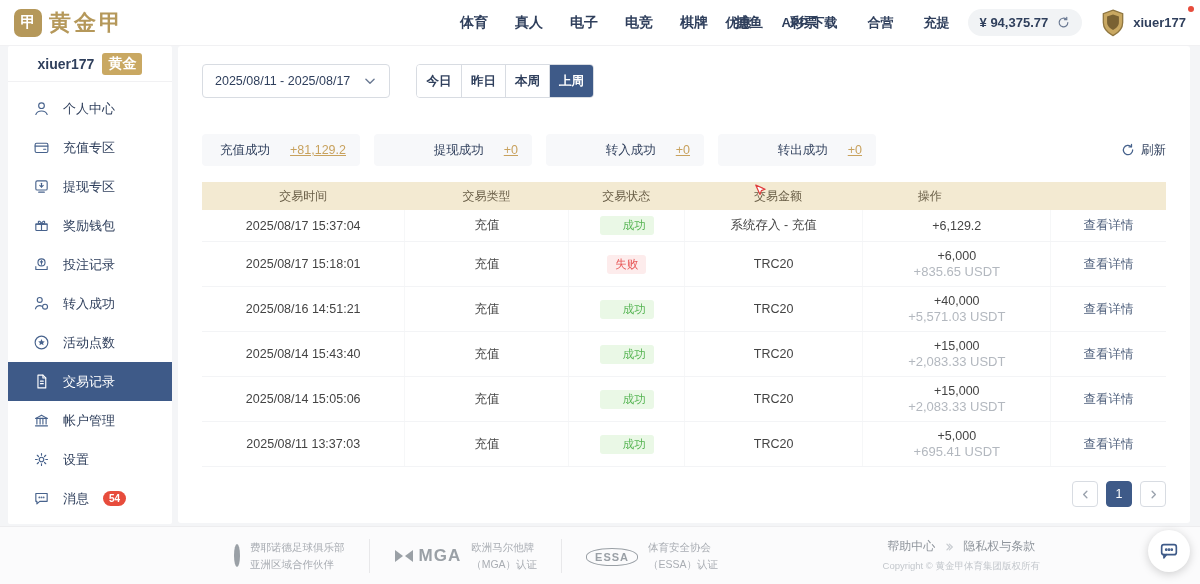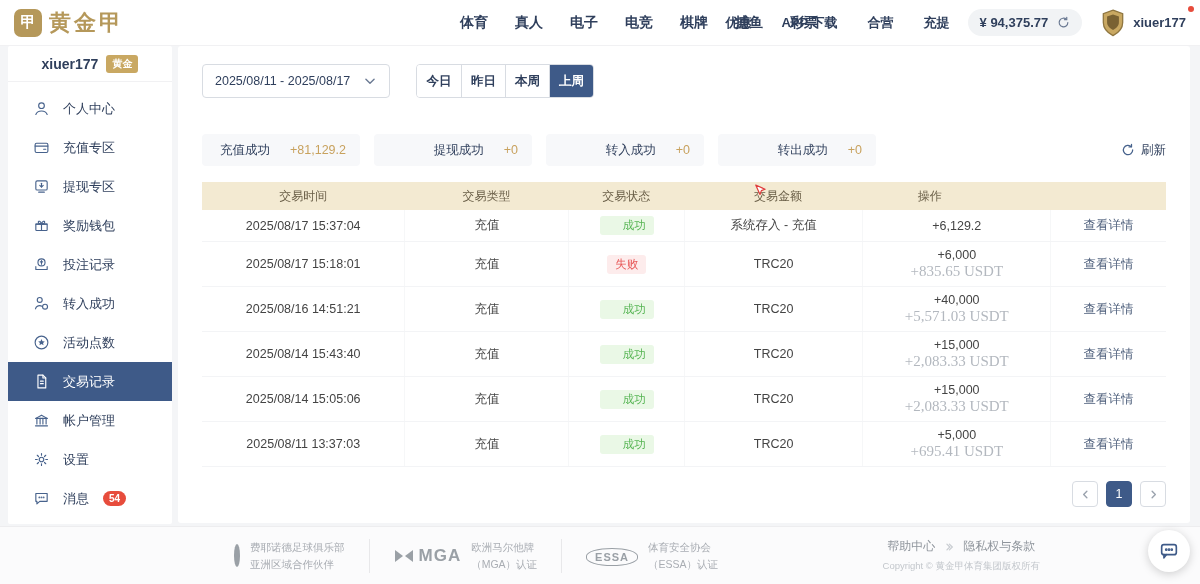--- a/index.html
+++ b/index.html
@@ -17,21 +17,21 @@
   .header-right .hlink { cursor:pointer; }
   .balance-pill { background:#f1f3f5; border-radius:16px; padding:6px 12px; display:flex; align-items:center; gap:9px; cursor:pointer; }
   .balance-pill svg { width:13px; height:13px; color:#6b7a93; }
   .user-chip { display:flex; align-items:center; gap:7px; cursor:pointer; position:relative; }
   .user-chip .dot { position:absolute; top:-3px; right:-8px; width:6px; height:6px; border-radius:50%; background:#e74c3c; }
   .avatar-shield svg { width:26px; height:28px; }
 
   
   .sidebar { position:absolute; left:8px; top:46px; width:164px; height:478px; background:#fff; border-radius:2px; }
   .side-user { height:36px; display:flex; align-items:center; justify-content:center; gap:8px; font-weight:bold; font-size:14px; border-bottom:1px solid #f1f1f3; }
-  .level-badge { background:#c9a862; color:#fff; font-size:10px; font-weight:bold; border-radius:3px; padding:2px 6px; }
+  .level-badge { background:#c9a862; color:#fff; font-size:14px; font-weight:bold; border-radius:3px; padding:2px 6px; }
   .side-menu { padding:7px 0; }
   .side-item { height:39px; display:flex; align-items:center; gap:13px; padding-left:25px; font-size:13px; cursor:pointer; color:#2f3f5c; }
   .side-item .side-icon { color:#47628c; }
   .side-icon svg { width:17px; height:17px; }
   .side-item.active { background:#3e5a88; color:#fff; }
   .side-item.active .side-icon { color:#fff; }
   .msg-badge { background:#e74c3c; color:#fff; border-radius:9px; font-size:10px; font-weight:bold; padding:2px 6px; margin-left:1px; }
 
   
   .main-card { position:absolute; left:178px; top:46px; width:1012px; height:477px; background:#fff; border-radius:3px; padding:18px 24px; }
@@ -39,42 +39,42 @@
   .date-select { width:188px; height:34px; border:1px solid #d8dce2; border-radius:4px; display:flex; align-items:center; justify-content:space-between; padding:0 12px; font-size:12.5px; cursor:pointer; }
   .date-select svg { width:14px; height:14px; color:#6b7a93; }
   .tab-group { display:flex; margin-left:26px; border:1px solid #d8dce2; border-radius:4px; overflow:hidden; }
   .tab { width:44px; height:32px; display:flex; align-items:center; justify-content:center; font-size:12.5px; font-weight:bold; background:#fff; cursor:pointer; border-left:1px solid #d8dce2; }
   .tab:first-child { border-left:none; }
   .tab.active { background:#3e5a88; color:#fff; }
 
   .summary-row { margin-top:36px; display:flex; align-items:center; gap:14px; }
   .sum-pill { background:#f7f8fa; border-radius:4px; height:32px; min-width:158px; display:flex; align-items:center; justify-content:flex-end; gap:20px; padding:0 14px; font-size:12.5px; }
   .sum-label { color:#2f3f5c; }
-  .sum-val { color:#c8a25e; }
+  .sum-val { color:#c8a25e;text-decoration:underline; }
   .refresh-btn { margin-left:auto; display:flex; align-items:center; gap:6px; font-size:12.5px; cursor:pointer; }
   .refresh-btn svg { width:14px; height:14px; color:#47628c; }
 
   .table { margin-top:16px; }
   .thead { display:flex; background:#f3ead2; height:28px; align-items:stretch; position:relative; }
   .th { display:flex; align-items:center; justify-content:center; font-size:12px; color:#6a5f48; }
   .tr { display:flex; align-items:stretch; border-bottom:1px solid #f3f4f6; }
   .tr.single { height:32px; }
   .tr.double { height:45px; }
   .td { display:flex; flex-direction:column; align-items:center; justify-content:center; font-size:12.5px; color:#444; }
   .td + .td { border-left:1px solid #f6f7f8; }
   .c-time   { width:21%; }
   .c-type   { width:17%; }
   .c-status { width:12%; }
   .c-content{ width:18.5%; }
   .c-amount { width:19.5%; }
   .c-action { width:12%; }
   .badge { font-size:11.5px; padding:2px 8px; border-radius:3px; }
   .badge.success { color:#57b554; background:#eaf8e6;padding-left:23px; }
   .badge.fail { color:#e85a5a; background:#fdecec; }
-  .amt-sub { font-size:15px; color:#b3b8bf; margin-top:1px;font-family:Liberation Serif, serif; }
+  .amt-sub { font-size:13px; color:#b3b8bf; margin-top:1px; }
   .action-link { color:#50617d; cursor:pointer; }
   .cursor-icon { position:absolute; left:57.3%; top:2px; }
   .cursor-icon svg { width:12px; height:14px; }
 
   .pagination { position:absolute; right:24px; bottom:16px; display:flex; gap:8px; }
   .page-btn { width:26px; height:26px; border:1px solid #d8dce2; border-radius:4px; background:#fff; display:flex; align-items:center; justify-content:center; color:#9aa2ad; font-size:12.5px; cursor:pointer; }
   .page-btn svg { width:11px; height:11px; }
   .page-btn.current { background:#3e5a88; border-color:#3e5a88; color:#fff; }
 
   

